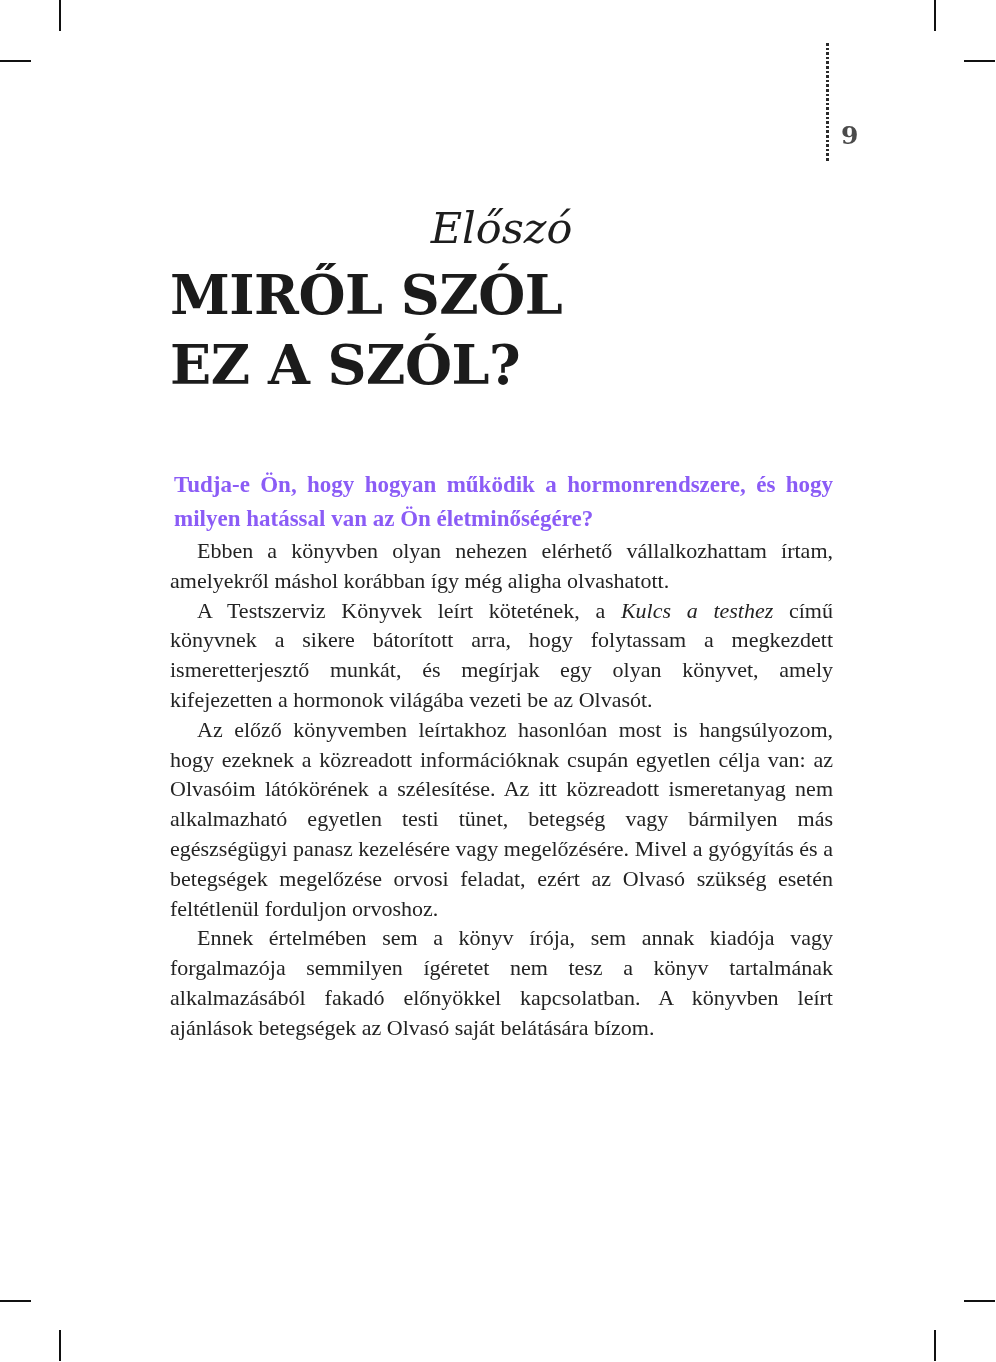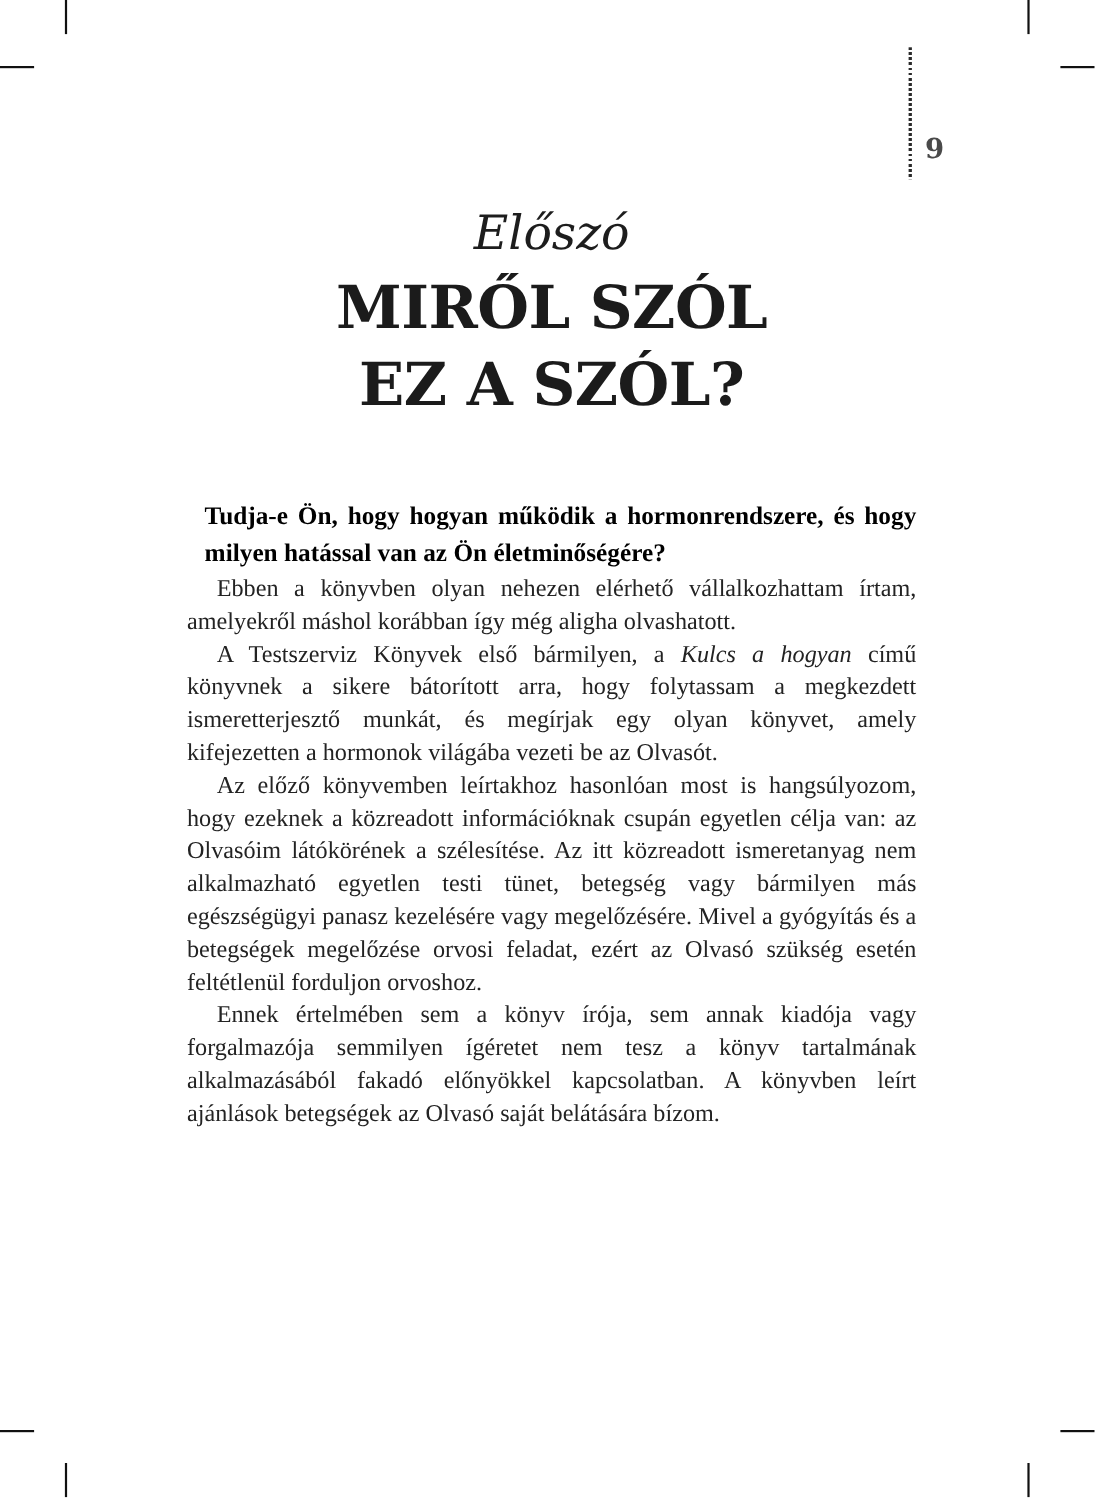--- a/index.html
+++ b/index.html
@@ -53,49 +53,48 @@
     font-weight: bold;
     font-size: 25px;
     color: #4a4a4a;
     letter-spacing: 0.5px;
   }
 
   
   .content {
     position: absolute;
     left: 170px;
-    top: 186px;
+    top: 202px;
     width: 663px;
     color: #222222;
   }
   .kicker {
     text-align: center;
     font-family: "DejaVu Serif", serif;
     font-style: italic;
     font-size: 43px;
     line-height: 52px;
     color: #1d1d1d;
   }
   .title {
     margin: 6px 0 0 0;
-    text-align: center;
     font-family: "DejaVu Serif", serif;
     font-weight: bold;
     font-size: 54px;
     line-height: 70px;
     color: #1b1b1b;
     letter-spacing: -0.5px;
   }
   .lead {
-    margin: 68px 0 0 16px;
+    margin: 68px 0 0 4px;
     font-weight: bold;
     font-size: 23px;
     line-height: 34px;
     text-align: justify;
-    color: #000000;
+    color: #8b5cf6;
   }
   .bodytext p {
     margin: 0;
     font-size: 22px;
     line-height: 29.8px;
     text-align: justify;
     text-indent: 27px;
     color: #232323;
   }
   .bodytext p .it { font-style: italic; }
@@ -119,19 +118,19 @@
 
   <div class="content">
     <div class="kicker">Előszó</div>
     <h1 class="title">
       <span>MIRŐL SZÓL</span><br>
       <span>EZ A SZÓL?</span>
     </h1>
     <p class="lead">Tudja-e Ön, hogy hogyan működik a hormonrendszere, és hogy milyen hatással van az Ön életminőségére?</p>
     <div class="bodytext">
         <p><span>Ebben a könyvben olyan nehezen elérhető vállalkozhattam írtam, amelyekről máshol korábban így még aligha olvashatott.</span></p>
-        <p><span>A Testszerviz Könyvek első bármilyen, a </span><span class="it">Kulcs a hogyan</span><span> című könyvnek a sikere bátorított arra, hogy folytassam a megkezdett ismeretterjesztő munkát, és megírjak egy olyan könyvet, amely kifejezetten a hormonok világába vezeti be az Olvasót.</span></p>
+        <p><span>A Testszerviz Könyvek leírt kötetének, a </span><span class="it">Kulcs a testhez</span><span> című könyvnek a sikere bátorított arra, hogy folytassam a megkezdett ismeretterjesztő munkát, és megírjak egy olyan könyvet, amely kifejezetten a hormonok világába vezeti be az Olvasót.</span></p>
         <p><span>Az előző könyvemben leírtakhoz hasonlóan most is hangsúlyozom, hogy ezeknek a közreadott információknak csupán egyetlen célja van: az Olvasóim látókörének a szélesítése. Az itt közreadott ismeretanyag nem alkalmazható egyetlen testi tünet, betegség vagy bármilyen más egészségügyi panasz kezelésére vagy megelőzésére. Mivel a gyógyítás és a betegségek megelőzése orvosi feladat, ezért az Olvasó szükség esetén feltétlenül forduljon orvoshoz.</span></p>
         <p><span>Ennek értelmében sem a könyv írója, sem annak kiadója vagy forgalmazója semmilyen ígéretet nem tesz a könyv tartalmának alkalmazásából fakadó előnyökkel kapcsolatban. A könyvben leírt ajánlások betegségek az Olvasó saját belátására bízom.</span></p>
       </div>
   </div>
 
 </div>
 
 </body></html>

